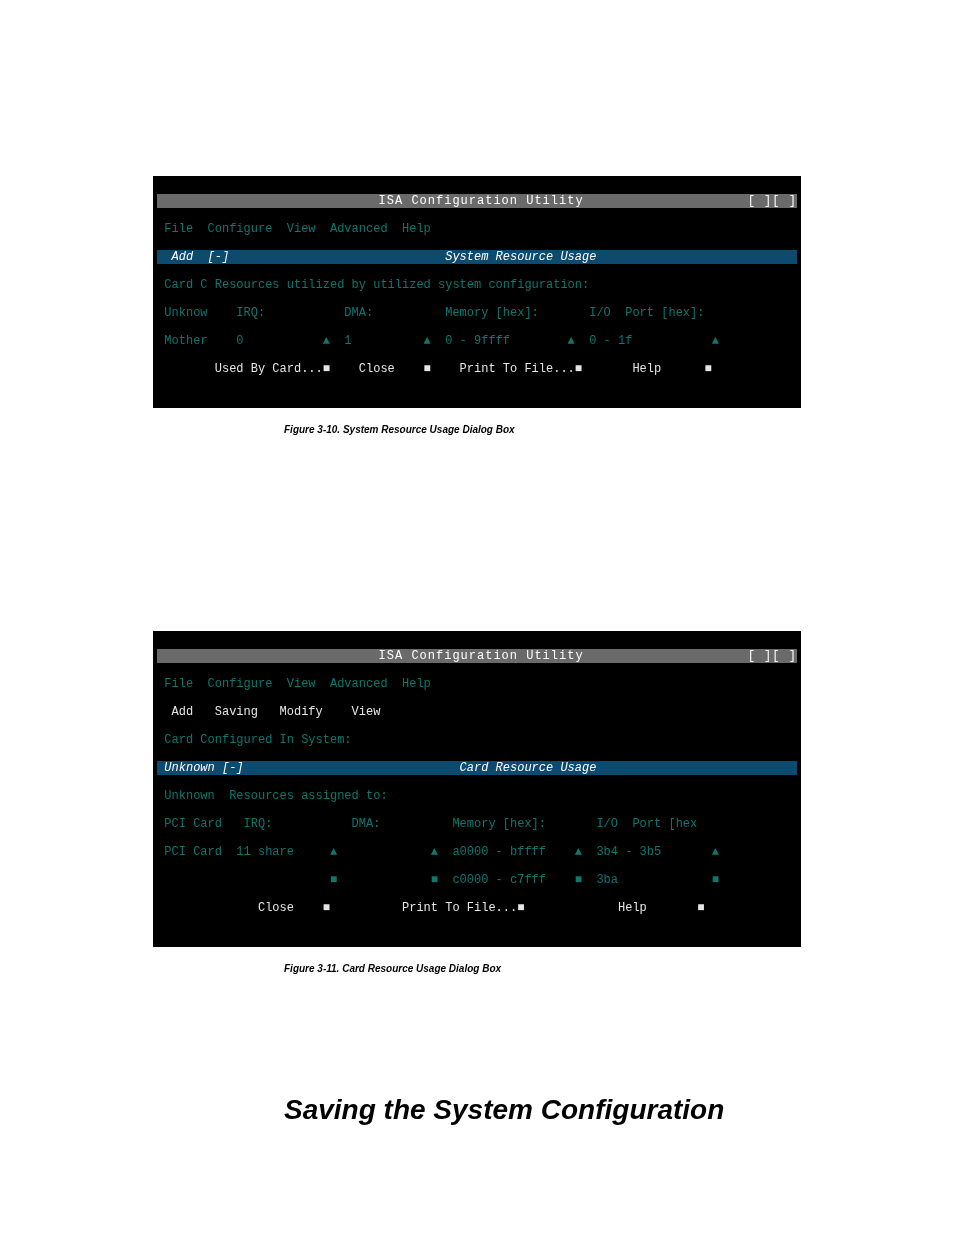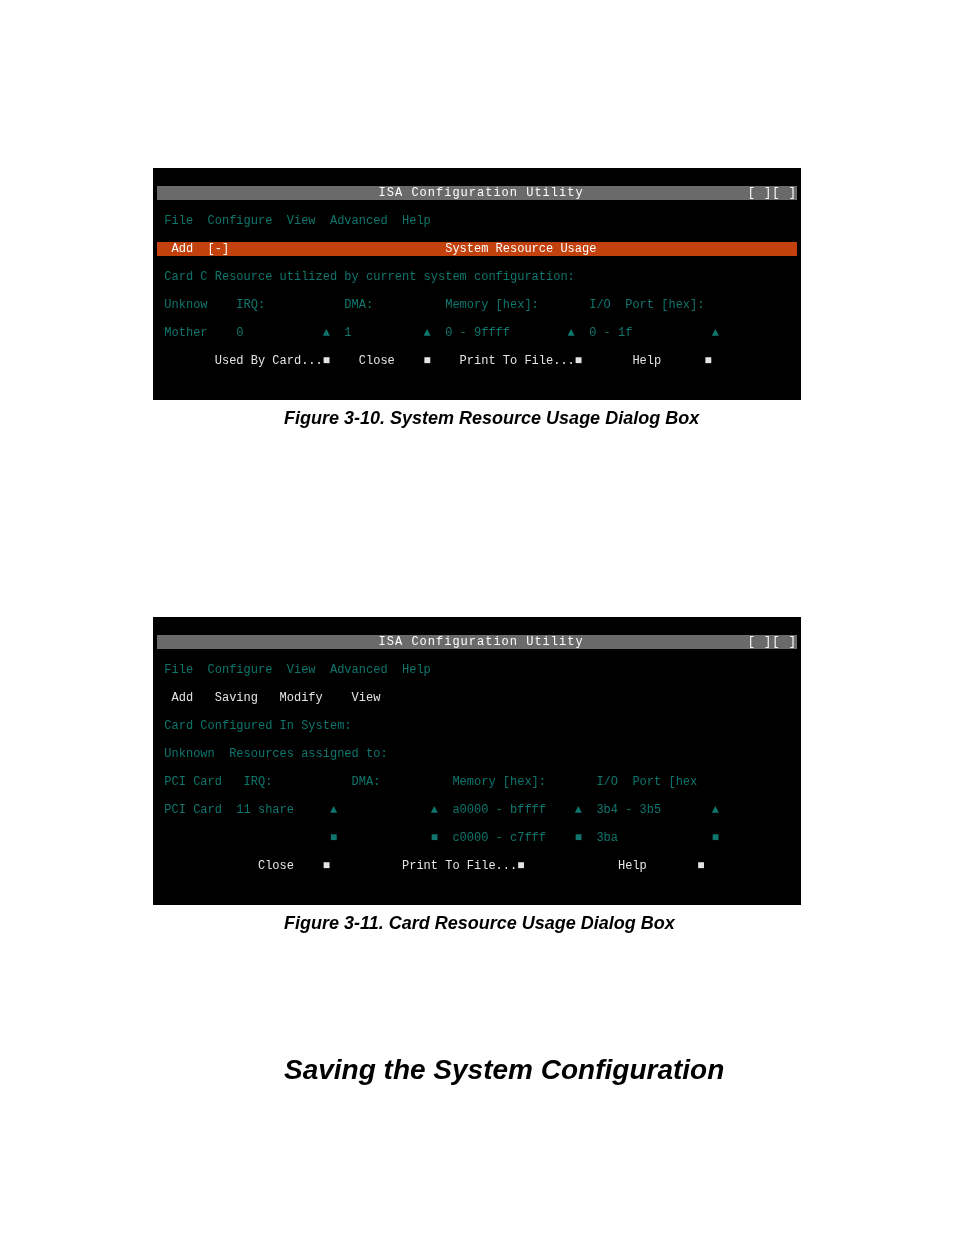--- a/index.html
+++ b/index.html
@@ -11,21 +11,21 @@
     font-family: Georgia, 'Times New Roman', serif;
   }
   .page {
     width: 954px;
     height: 1235px;
     position: relative;
     box-sizing: border-box;
   }
   .figure-wrap {
     text-align: center;
-    margin: 8px auto;
+    margin: 16px auto;
     border-radius: 15px;
   }
   .figure-1 { padding-top: 160px; }
   .figure-2 { padding-top: 180px; }
   .dos-box {
     display: inline-block;
     text-align: left;
     padding: 4px;
     background: #000;
   }
@@ -40,26 +40,27 @@
   .dos-line { display: block; }
   .title-bar {
     background: #6a6a6a;
     color: #fff;
     letter-spacing: 1px;
   }
   .menu-bar { color: #ddd; }
   .yellow { color: #e5e5e5; }
   .white { color: #0f766e; }
   .dialog-title {
-    background: #c2410c;
+    background: #0c4a6e;
     color: #fff;
+    font-style: italic;
   }
   .caption {
     font-family: Arial, Helvetica, sans-serif;
-    font-size: 18px;
+    font-size: 10px;
     font-weight: bold;
     font-style: italic;
     text-align: left;
     margin: 8px 0 0 284px;
     color: #000;
   }
   .heading {
     font-family: Arial, Helvetica, sans-serif;
     font-size: 28px;
     font-weight: bold;
@@ -73,36 +74,37 @@
 <body>
 
 <div class="page">
 
   <div class="figure-wrap figure-1">
     <div class="dos-box">
       <div class="dos-inner">
 <span class="dos-line title-bar">                           ISA Configuration Utility                    [ ][ ]</span>
 <span class="dos-line menu-bar white"> File  Configure  View  Advanced  Help                                         </span>
 <span class="dos-line yellow dialog-title">  Add  [-]                              System Resource Usage                  </span>
-<span class="dos-line white"> Card C Resource utilized by current system configuration:                    </span>
+<span class="dos-line white"> Card C Resources utilized by utilized system configuration:                    </span>
 <span class="dos-line white"> Unknow    IRQ:           DMA:          Memory [hex]:       I/O  Port [hex]:   </span>
 <span class="dos-line white"> Mother    0           ▲  1          ▲  0 - 9ffff        ▲  0 - 1f           ▲ </span>
 <span class="dos-line yellow">        Used By Card...■    Close    ■    Print To File...■       Help      ■ </span>
       </div>
     </div>
   </div>
   <div class="caption">Figure 3-10.  System Resource Usage Dialog Box</div>
 
   <div class="figure-wrap figure-2">
     <div class="dos-box">
       <div class="dos-inner">
 <span class="dos-line title-bar">                           ISA Configuration Utility                    [ ][ ]</span>
 <span class="dos-line menu-bar white"> File  Configure  View  Advanced  Help                                         </span>
 <span class="dos-line yellow">  Add   Saving   Modify    View                                                </span>
 <span class="dos-line white"> Card Configured In System:                                                    </span>
+<span class="dos-line dialog-title"> Unknown [-]                              Card Resource Usage                  </span>
 <span class="dos-line white"> Unknown  Resources assigned to:                                               </span>
 <span class="dos-line white"> PCI Card   IRQ:           DMA:          Memory [hex]:       I/O  Port [hex   </span>
 <span class="dos-line white"> PCI Card  11 share     ▲             ▲  a0000 - bffff    ▲  3b4 - 3b5       ▲</span>
 <span class="dos-line white">                        ■             ■  c0000 - c7fff    ■  3ba             ■</span>
 <span class="dos-line yellow">              Close    ■          Print To File...■             Help       ■ </span>
       </div>
     </div>
   </div>
   <div class="caption">Figure 3-11.  Card Resource Usage Dialog Box</div>
 

